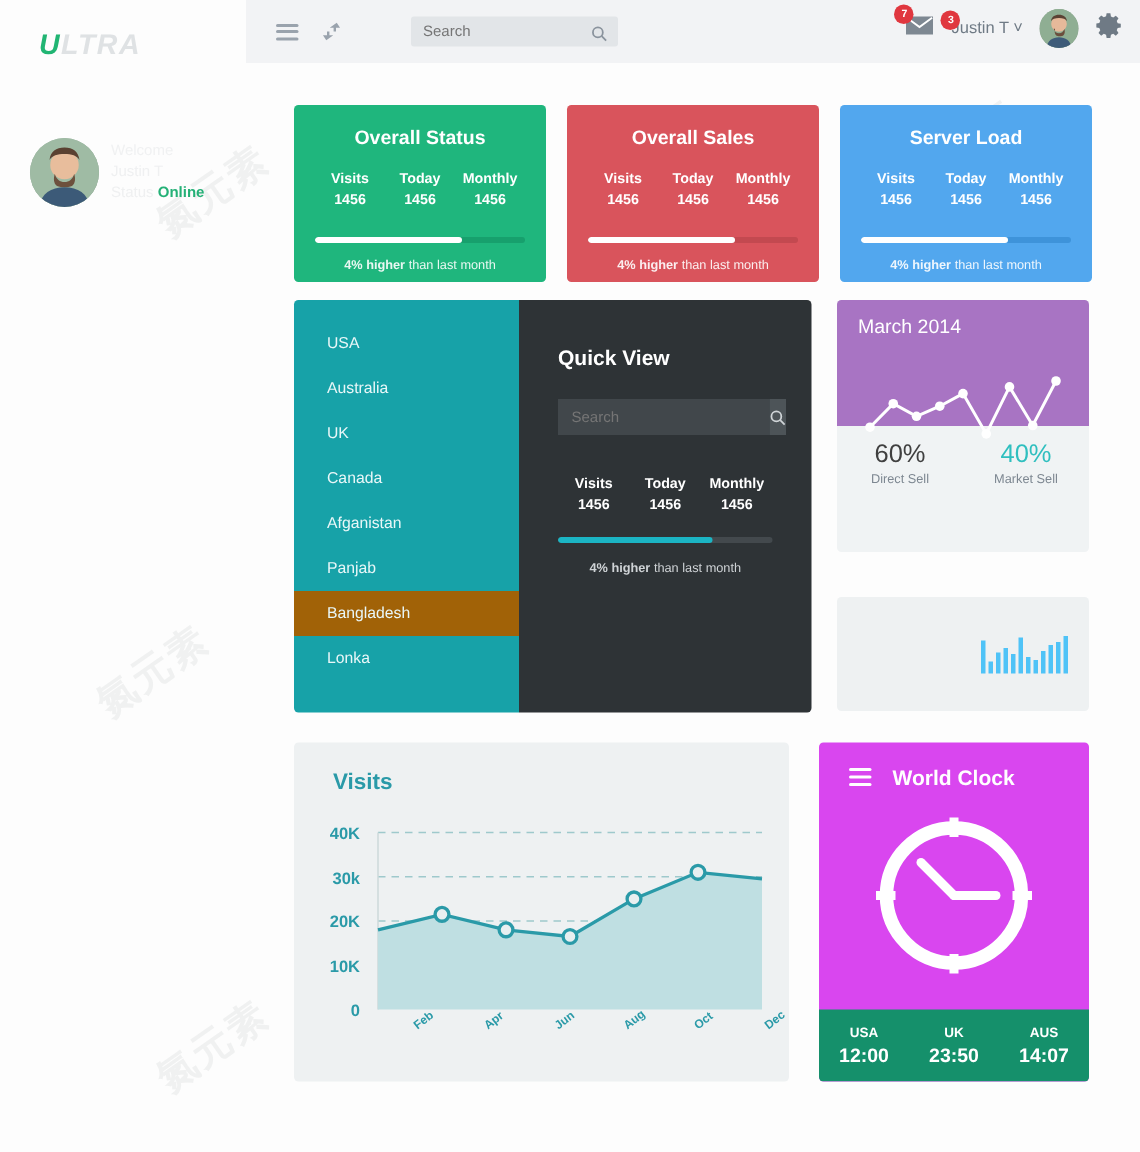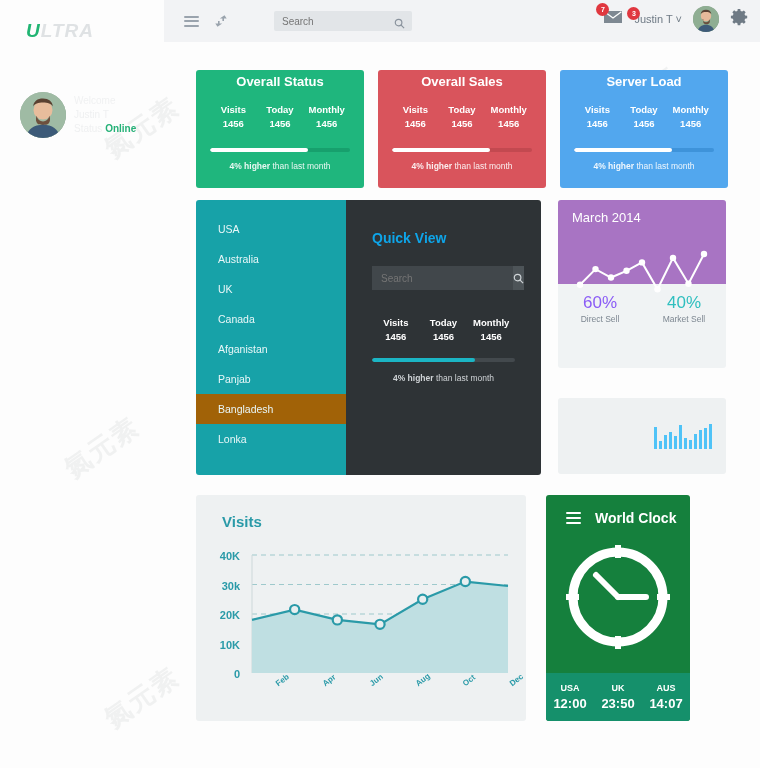--- a/index.html
+++ b/index.html
@@ -69,21 +69,21 @@
   }
   .ptext { position: absolute; left: 58px; top: 6px; }
   .pwelcome { font-size: 10px; color: #f0f1f2; line-height: 14px; }
   .pname { font-size: 10px; color: #eff0f1; line-height: 14px; }
   .pstatus { font-size: 10px; color: #eff0f1; line-height: 14px; }
   .pstatus .on { color: #25b177; font-weight: bold; }
 
   
   .stat {
     position: absolute; top: 70px; width: 168px; height: 118px;
-    border-radius: 3px; color: #fff; padding: 0 14px 0 14px; z-index: 2;
+    border-radius: 3px; color: #fff; padding: 10px 14px 0 14px; z-index: 2;
   }
   .stat h3 { font-size: 13px; text-align: center; font-weight: bold; margin-top: 4px; }
   .stat .cols { display: flex; justify-content: space-between; margin-top: 14px; }
   .stat .col { text-align: center; flex: 1; }
   .stat .col .lbl { font-size: 9.5px; font-weight: bold; line-height: 14px; }
   .stat .col .val { font-size: 9.5px; font-weight: bold; line-height: 14px; }
   .bar { height: 4px; border-radius: 2px; margin-top: 17px; overflow: hidden; }
   .bar .fill { height: 4px; background: #fff; border-radius: 2px; }
   .foot { font-size: 8.5px; text-align: center; margin-top: 9px; opacity: .9; }
   .foot b { font-weight: bold; }
@@ -94,21 +94,21 @@
   #stat2 { left: 560px; background: #52a7ee; }
   #stat2 .bar { background: #3e93da; }
 
   
   .panel { position: absolute; top: 200px; z-index: 2; }
   .countries { left: 196px; width: 150px; height: 275px; background: #17a2a8; border-radius: 3px 0 0 3px; padding-top: 14px; }
   .citem { height: 30px; line-height: 30px; padding-left: 22px; font-size: 10.5px; color: #e9f7f8; cursor: pointer; }
   .citem.active { background: #a16207; }
 
   .quick { left: 346px; width: 195px; height: 275px; background: #2e3336; border-radius: 0 3px 3px 0; padding: 30px 26px 0 26px; }
-  .quick h3 { color: #0ea5e9; font-size: 14px; font-weight: bold; margin-bottom: 20px; }
+  .quick h3 { color: #ffffff; font-size: 14px; font-weight: bold; margin-bottom: 20px; }
   .qsearch { display: flex; height: 24px; margin-bottom: 26px; }
   .qsearch input {
     flex: 1; background: #41474b; border: none; outline: none; color: #9aa2a7;
     font-size: 10px; padding-left: 9px; font-family: "Liberation Sans", sans-serif;
   }
   .qsearch .sbtn { width: 24px; background: #4d5458; display: flex; align-items: center; justify-content: center; cursor: pointer; }
   .qcols { display: flex; justify-content: space-between; color: #fff; }
   .qcols .col { text-align: center; flex: 1; }
   .qcols .lbl, .qcols .val { font-size: 9.5px; font-weight: bold; line-height: 14px; }
   .qbar { height: 4px; background: #43494d; border-radius: 2px; margin-top: 14px; overflow: hidden; }
@@ -131,21 +131,21 @@
   .spark { display: flex; align-items: flex-end; gap: 2px; height: 26px; margin-left: auto; }
   .spark i { width: 3px; background: #4fc3f7; display: block; }
 
   
   .visits { position: absolute; left: 196px; top: 495px; width: 330px; height: 226px; background: #eef1f2; border-radius: 3px; z-index: 2; }
   .visits h3 { position: absolute; left: 26px; top: 18px; font-size: 15px; color: #2a9aa8; font-weight: bold; }
   .ytick { position: absolute; font-size: 11px; color: #2a9aa8; font-weight: bold; text-align: right; width: 26px; }
   .xtick { position: absolute; font-size: 8px; color: #2a9aa8; font-weight: bold; transform: rotate(-38deg); transform-origin: left top; }
 
   
-  .clockcard { position: absolute; left: 546px; top: 495px; width: 144px; height: 226px; background: #15803d; border-radius: 3px; z-index: 2; overflow: hidden; }
+  .clockcard { position: absolute; left: 546px; top: 495px; width: 180px; height: 226px; background: #d946ef; border-radius: 3px; z-index: 2; overflow: hidden; }
   .clockhead { display: flex; align-items: center; gap: 14px; padding: 14px 0 0 20px; }
   .clockhead .t { color: #fff; font-size: 14px; font-weight: bold; }
   .ch-burger span { display: block; width: 15px; height: 2px; background: #fff; margin: 3px 0; border-radius: 1px; }
   .clockface { display: flex; justify-content: center; margin-top: 10px; }
   .clockfoot { position: absolute; bottom: 0; left: 0; right: 0; height: 48px; background: #15906b; display: flex; }
   .czone { flex: 1; text-align: center; padding-top: 8px; color: #fff; }
   .czone .z { font-size: 9px; font-weight: bold; line-height: 14px; }
   .czone .tm { font-size: 13px; font-weight: bold; line-height: 17px; }
 </style>
 </head>
@@ -377,21 +377,21 @@
           <circle cx="68.5" cy="42.8" r="3.2" fill="#ffffff"></circle>
           <circle cx="84" cy="34.4" r="3.2" fill="#ffffff"></circle>
           <circle cx="99.5" cy="61.28" r="3.2" fill="#ffffff"></circle>
           <circle cx="115" cy="29.919999999999995" r="3.2" fill="#ffffff"></circle>
           <circle cx="130.5" cy="55.68" r="3.2" fill="#ffffff"></circle>
           <circle cx="146" cy="26" r="3.2" fill="#ffffff"></circle>
         </svg>
     </div>
     <div class="monthbot">
       <div class="mcol">
-        <div class="pct" id="direct-pct" style="color: #8b5cf6;">60%</div>
+        <div class="pct" id="direct-pct" style="color: #404040;">60%</div>
         <div class="cap">Direct Sell</div>
       </div>
       <div class="mcol">
         <div class="pct" id="market-pct" style="color: rgb(47, 191, 191);">40%</div>
         <div class="cap">Market Sell</div>
       </div>
     </div>
   </div>
 
   <div class="prosp">

